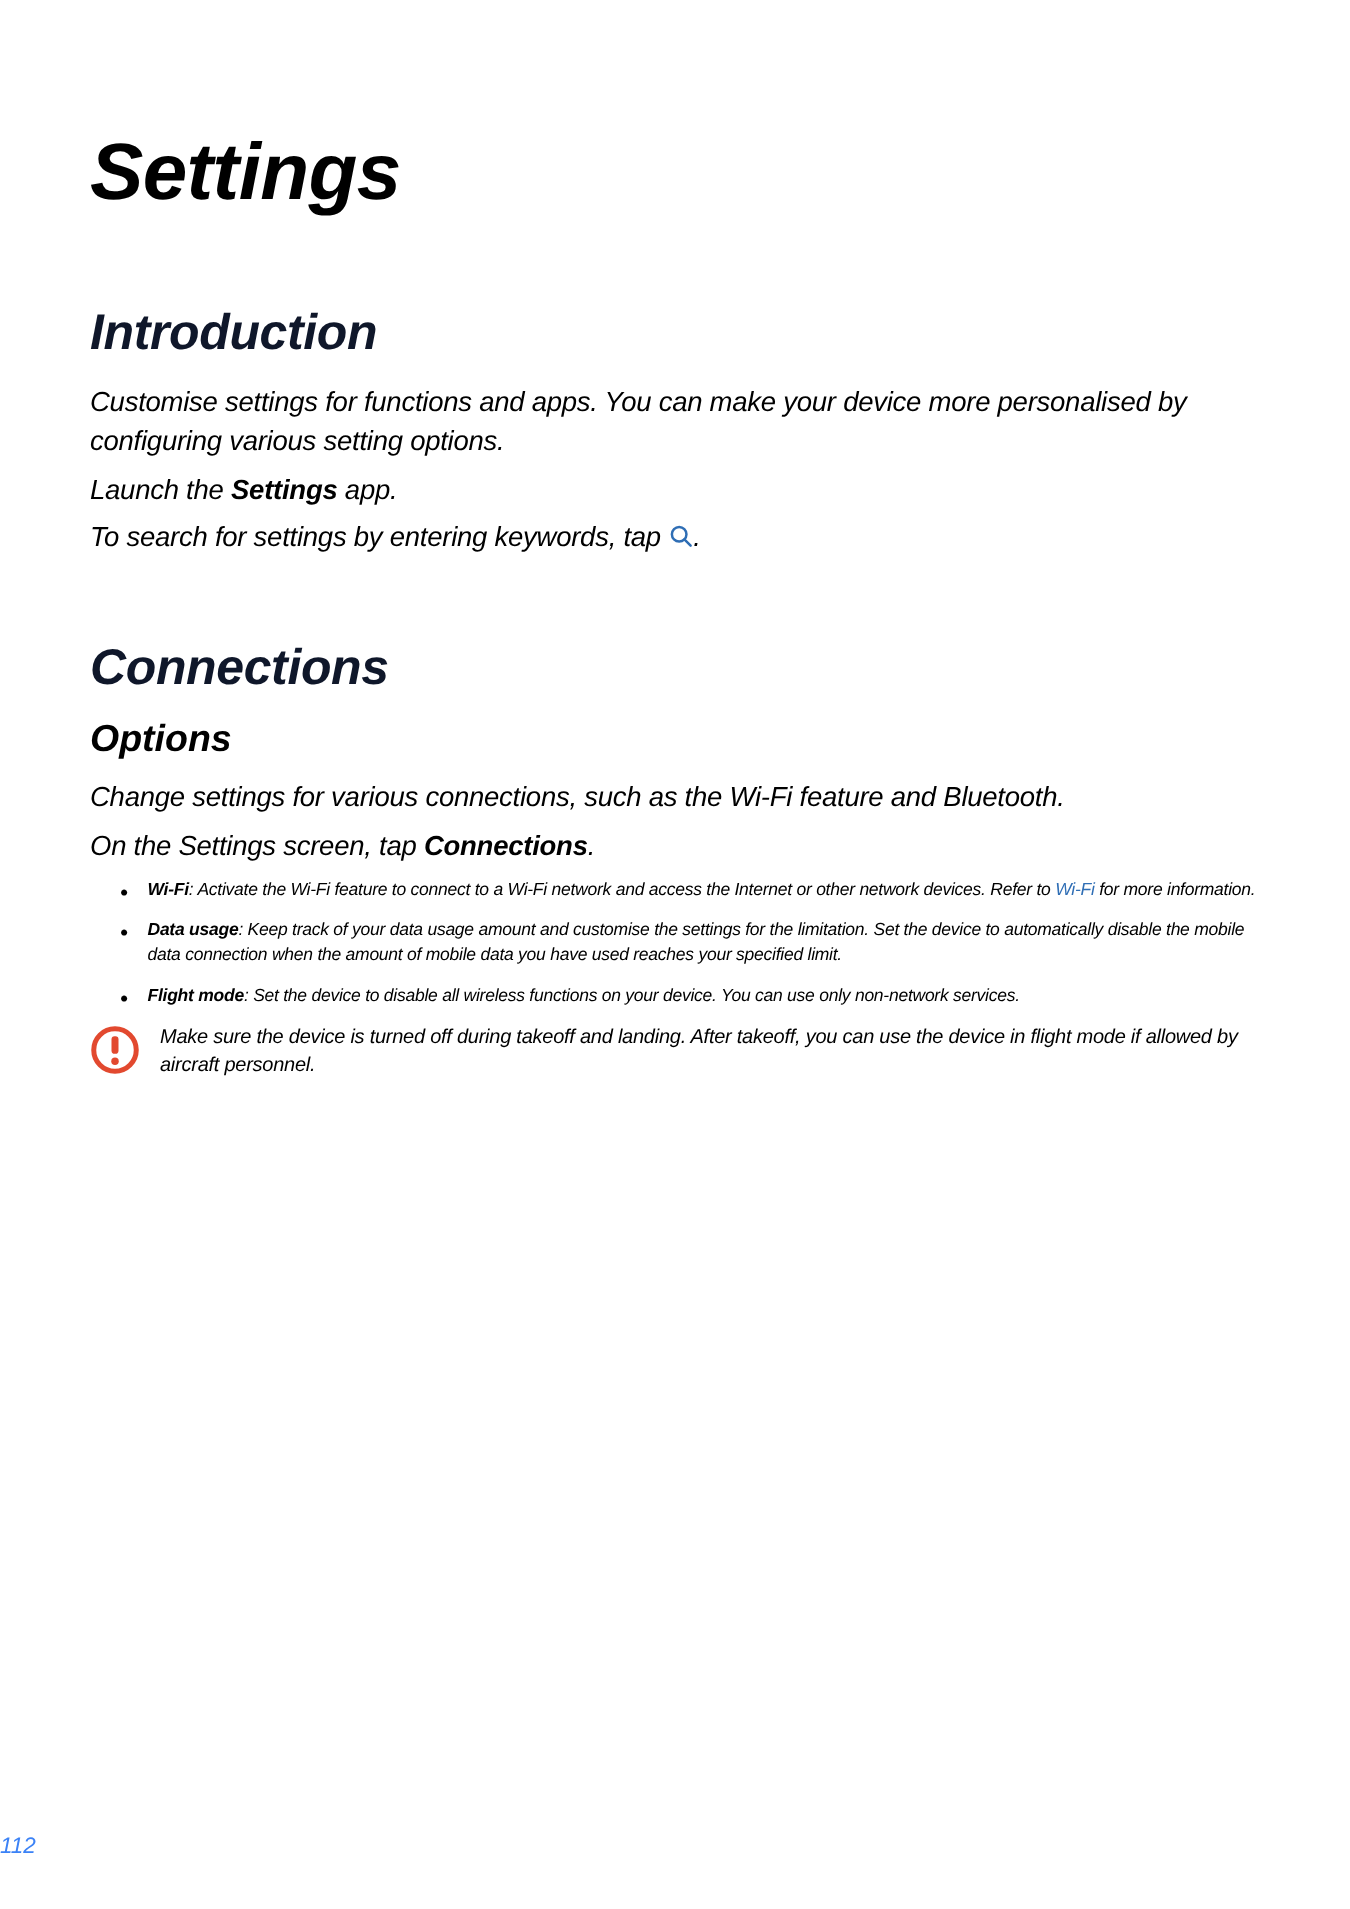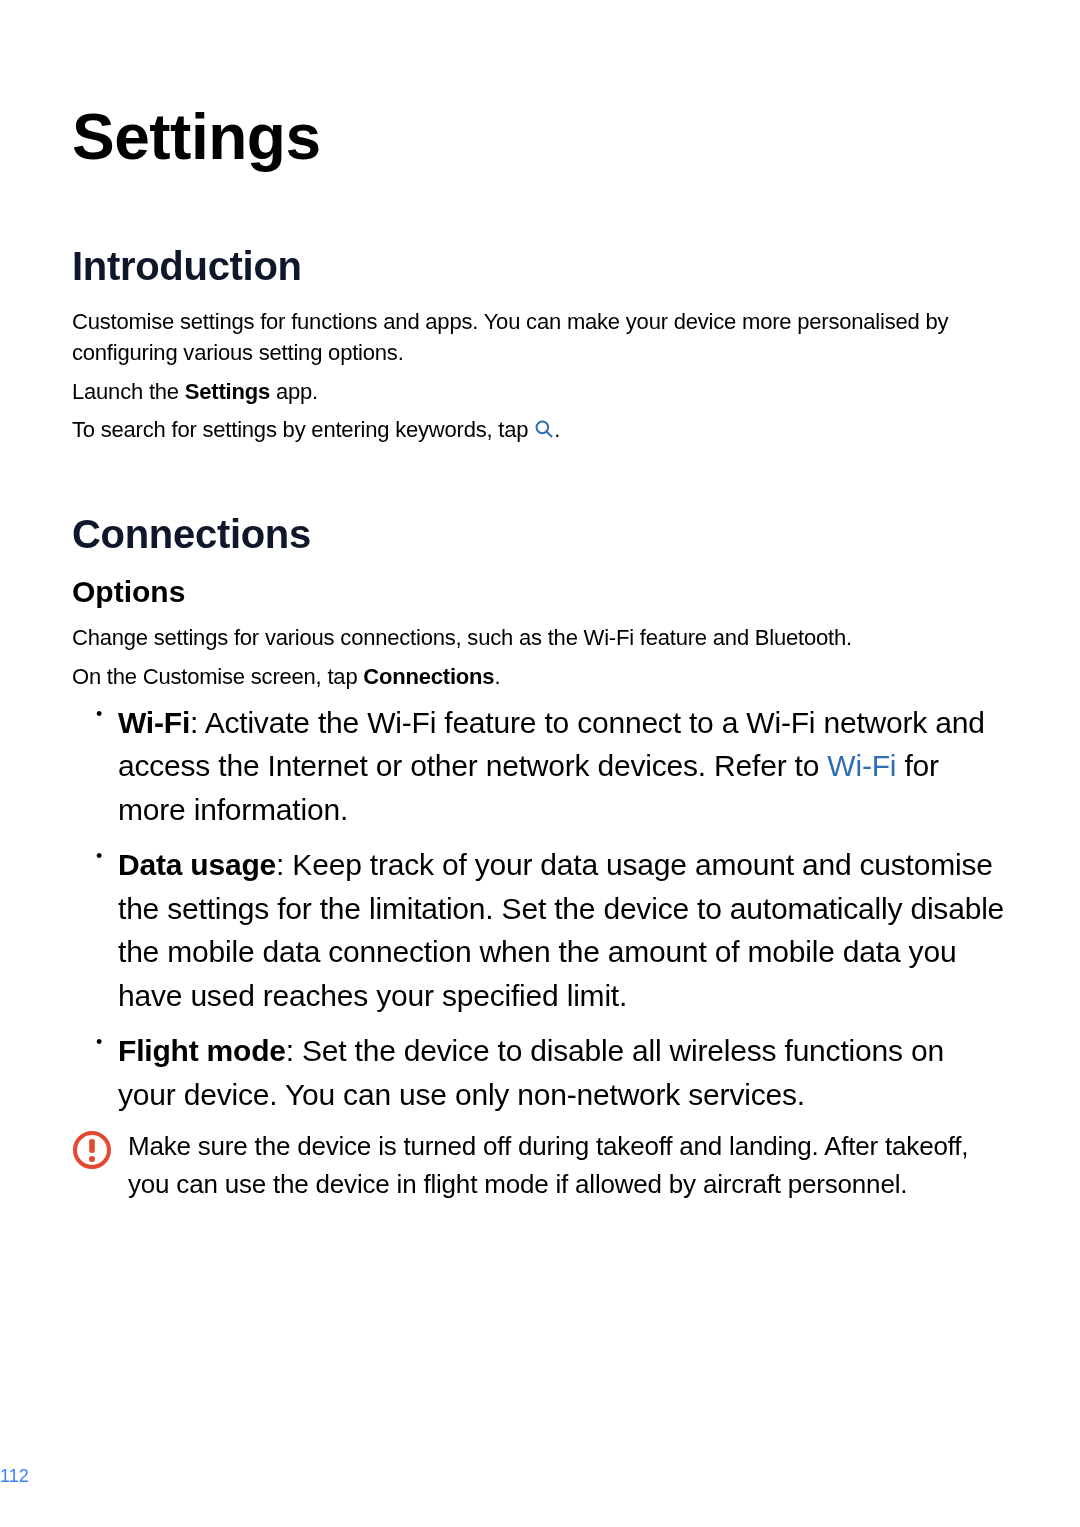--- a/index.html
+++ b/index.html
@@ -11,20 +11,21 @@
     background: #ffffff;
     font-family: "Segoe UI", "Helvetica Neue", Arial, sans-serif;
     color: #000000;
   }
   .page {
     position: relative;
     width: 1080px;
     height: 1527px;
     box-sizing: border-box;
     padding: 100px 72px 40px 72px;
+    font-style: italic;
   }
   .h1 {
     font-size: 64px;
     font-weight: 700;
     letter-spacing: -0.5px;
     margin: 0 0 70px 0;
     color: #000;
   }
   .h2 {
     font-size: 40px;
@@ -50,21 +51,21 @@
   }
   .bold { font-weight: 700; }
   .link { color: #2f6eb5; }
   ul.bullets {
     list-style: none;
     padding: 0 0 0 28px;
     margin: 8px 0 0 0;
   }
   ul.bullets > li {
     position: relative;
-    font-size: 30px;
+    font-size: 14px;
     line-height: 1.45;
     margin: 0 0 12px 0;
     padding-left: 18px;
     letter-spacing: -0.2px;
   }
   ul.bullets > li::before {
     content: "•";
     position: absolute;
     left: -4px;
     top: 0;
@@ -82,21 +83,21 @@
     margin-top: 12px;
     padding-left: 0;
   }
   .callout .icon-col {
     flex: 0 0 auto;
     width: 40px;
     padding-top: 2px;
   }
   .callout .text-col {
     flex: 1 1 auto;
-    font-size: 26px;
+    font-size: 16px;
     line-height: 1.45;
     letter-spacing: -0.2px;
   }
   .page-number {
     position: absolute;
     bottom: 40px;
     left: 0;
     width: 100%;
     font-size: 18px;
     color: #3b82f6;
@@ -126,21 +127,21 @@
 
   <div class="section-gap"></div>
 
   <h2 class="h2">Connections</h2>
 
   <h3 class="h3">Options</h3>
 
   <p>Change settings for various connections, such as the Wi-Fi feature and Bluetooth.</p>
 
   <p>
-    <span>On the Customise screen, tap </span><span class="bold">Connections</span><span>.</span>
+    <span>On the Settings screen, tap </span><span class="bold">Connections</span><span>.</span>
   </p>
 
   <ul class="bullets">
     <li>
       <span class="bold">Wi-Fi</span><span>: Activate the Wi-Fi feature to connect to a Wi-Fi network and access the Internet or other network devices. Refer to </span><span class="link">Wi-Fi</span><span> for more information.</span>
     </li>
     <li>
       <span class="bold">Data usage</span><span>: Keep track of your data usage amount and customise the settings for the limitation. Set the device to automatically disable the mobile data connection when the amount of mobile data you have used reaches your specified limit.</span>
     </li>
     <li>

